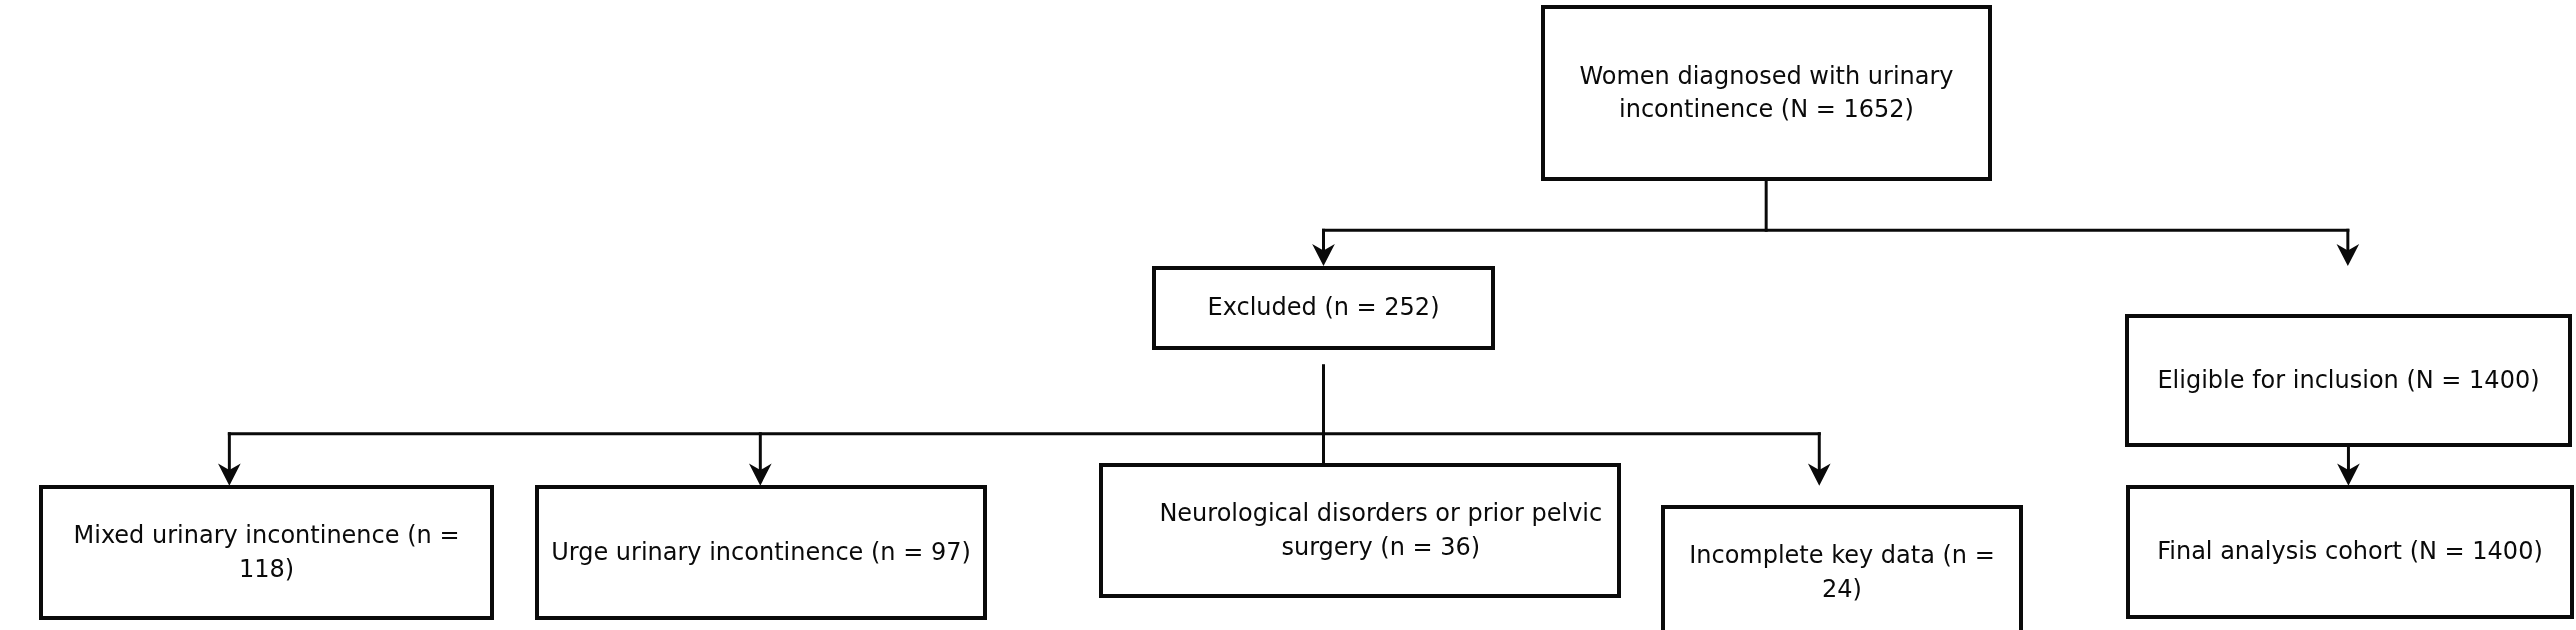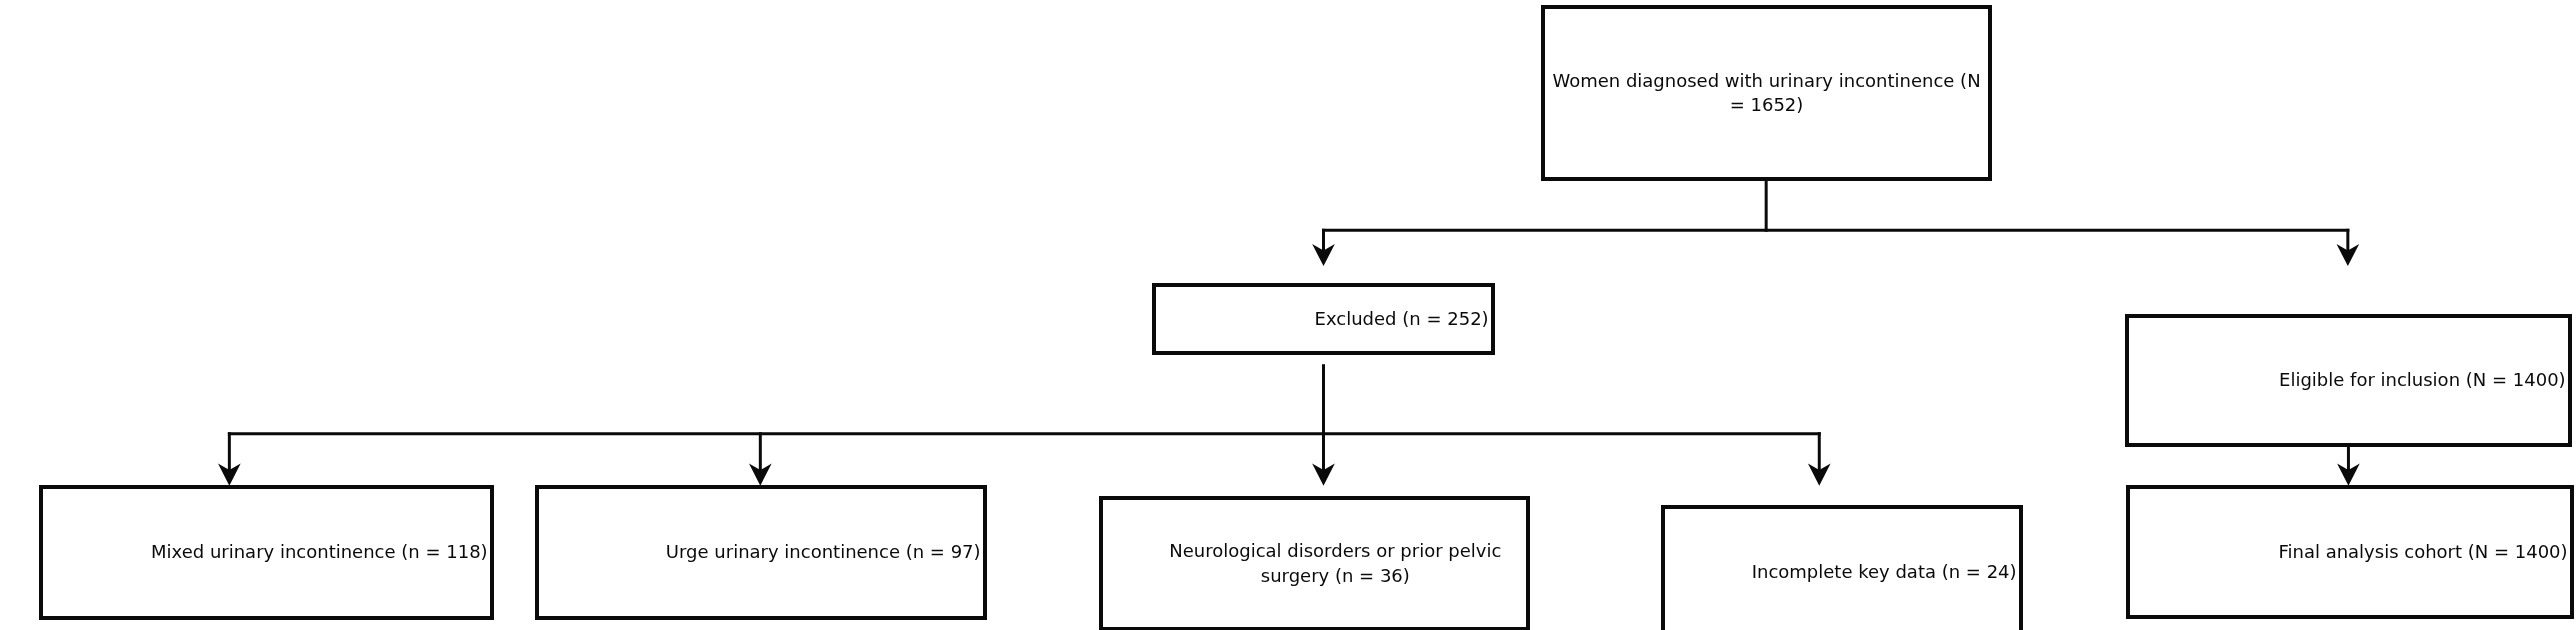--- a/index.html
+++ b/index.html
@@ -15,34 +15,34 @@
     font-family: "DejaVu Sans", "Liberation Sans", sans-serif;
     color: #0a0a0a;
   }
   .node {
     position: absolute;
     box-sizing: border-box;
     border: 4.2px solid #0a0a0a;
     background: #ffffff;
     display: flex;
     align-items: center;
-    justify-content: flex-end;
+    justify-content: center;
     text-align: center;
-    font-size: 18px;
+    font-size: 24px;
     line-height: 1.38;
     padding: 0 2.4px;
   }
   .node span { display: block; }
   
   #n-total      { left: 1541px; top:   5.4px; width: 451px; height: 176px; }
-  #n-excluded   { left: 1152px; top: 283px; width: 343px; height: 72px; }
+  #n-excluded   { left: 1152px; top: 266px; width: 343px; height: 84px; }
   #n-eligible   { left: 2125px; top: 266px; width: 447px; height: 133px; margin-top: 48px; }
   #n-mixed      { left:    3px; top: 485px; width: 455px; height: 135px; margin-left: 36px; }
   #n-urge       { left:  535px; top: 485px; width: 452px; height: 135px; }
-  #n-neuro      { left: 1099px; top: 496px; width: 431px; height: 135px; padding-left: 44px; }
+  #n-neuro      { left: 1099px; top: 463px; width: 522px; height: 135px; padding-left: 44px; }
   #n-incomplete { left: 1661px; top: 485px; width: 362px; height: 135px; margin-top: 20px; }
   #n-final      { left: 2126px; top: 485px; width: 448px; height: 134px; }
   .edges {
     position: absolute;
     left: 0; top: 0;
     width: 2576px;
     height: 630px;
     pointer-events: none;
   }
   .edges line { stroke: #0a0a0a; stroke-width: 5; stroke-linecap: square; }

